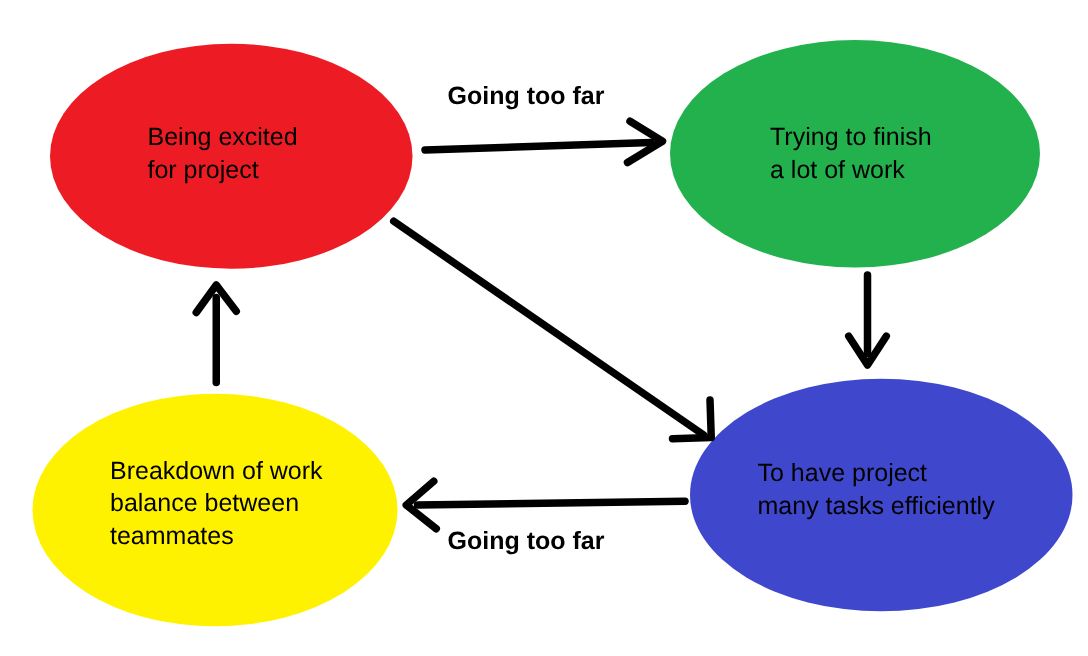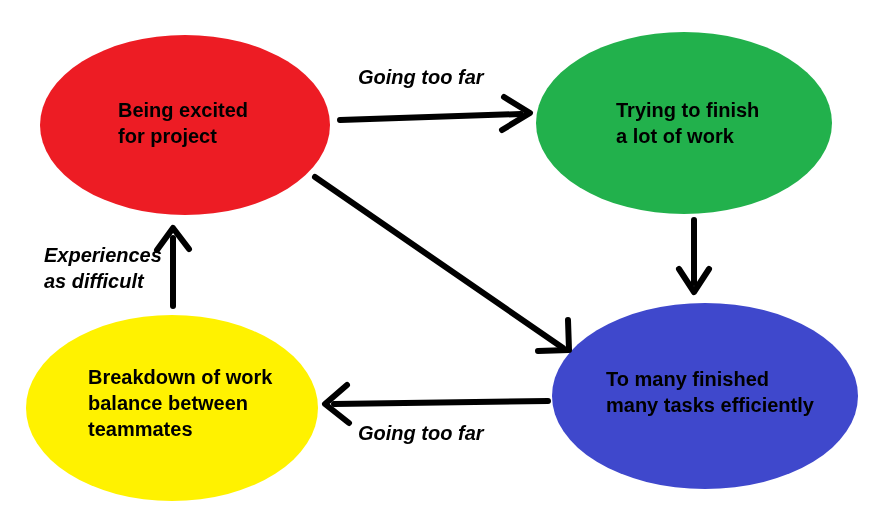--- a/index.html
+++ b/index.html
@@ -15,24 +15,22 @@
   .layer {
     position: absolute;
     left: 0; top: 0;
   }
   .txt {
     position: absolute;
     white-space: pre-line;
     font-size: 20px;
     line-height: 26px;
     color: #000000;
-    font-weight: bold;
   }
   .edge-label {
-    font-style: italic;
     font-weight: 600;
   }
   .edge-label.loose { line-height: 30px; }
   .arrow line, .arrow polyline {
     fill: none;
     stroke-width: 6;
     stroke-linecap: round;
     stroke-linejoin: round;
   }
 </style>
@@ -77,25 +75,23 @@
   <div class="txt" style="left:118px; top:97px;">Being excited
 for project</div>
 
   <div class="txt" style="left:88px; top:364px;">Breakdown of work
 balance between
 teammates</div>
 
   <div class="txt" style="left:616px; top:97px;">Trying to finish
 a lot of work</div>
 
-  <div class="txt" style="left:606px; top:366px;">To many finished
+  <div class="txt" style="left:606px; top:366px;">To have project
 many tasks efficiently</div>
 
   <div class="txt edge-label" style="left:358px; top:64px;">Going too far</div>
 
 
 
   <div class="txt edge-label" style="left:358px; top:420px;">Going too far</div>
 
-  <div class="txt edge-label" style="left:44px; top:242px;">Experiences
-as difficult</div>
 
 </div>
 
 </body></html>

